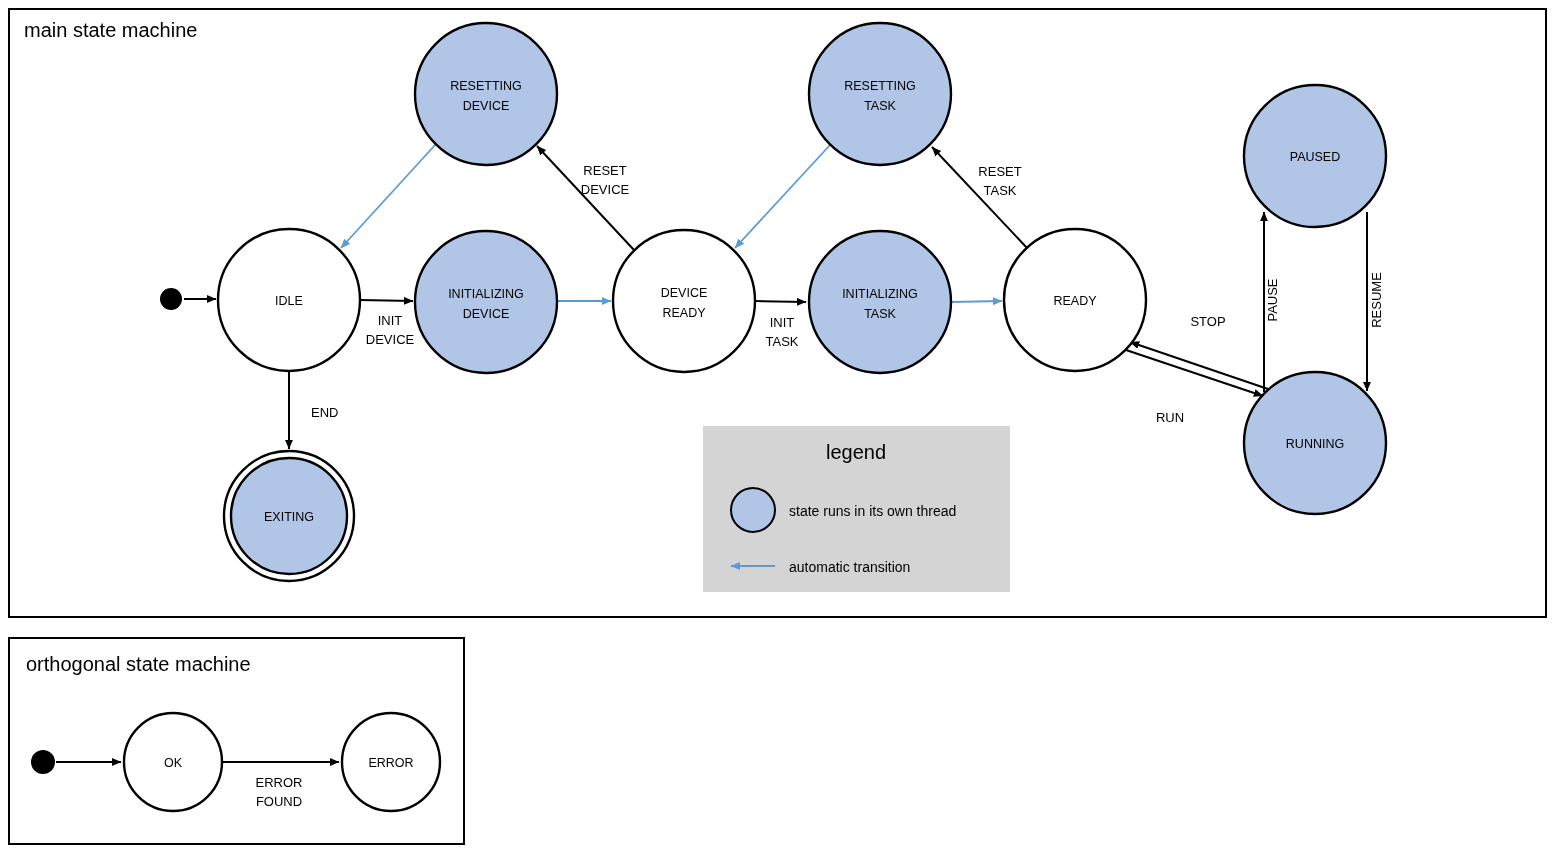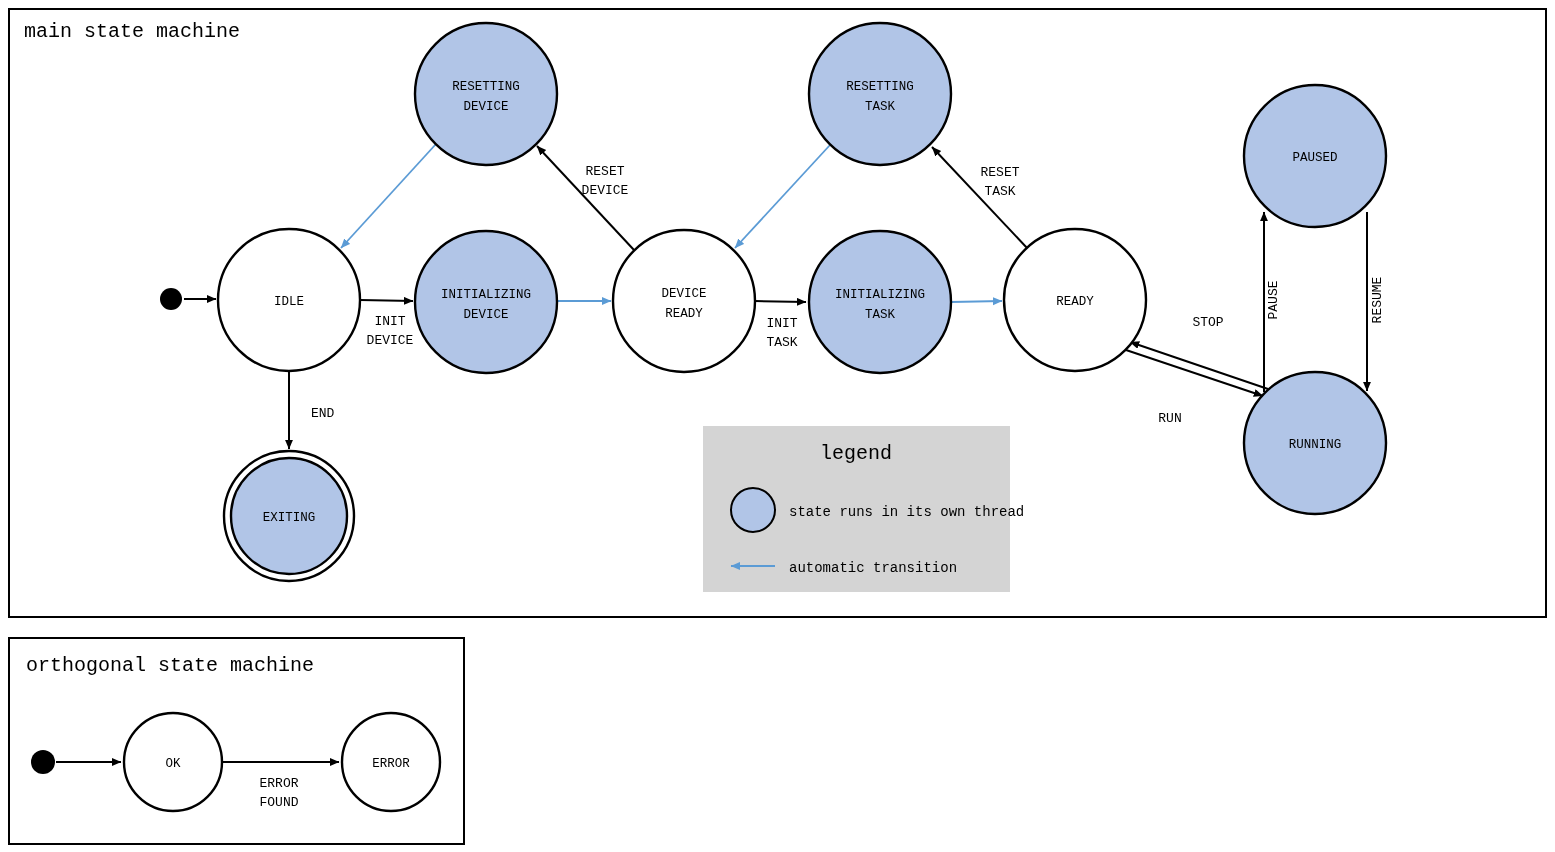--- a/index.html
+++ b/index.html
@@ -1,18 +1,18 @@
 <!DOCTYPE html>
 <html><head>
 <meta charset="utf-8">
 <style>
   html,body{margin:0;padding:0;background:#ffffff;}
   body{width:1555px;height:852px;overflow:hidden;
        font-family:"Liberation Sans","DejaVu Sans",sans-serif;}
-  #stage{position:relative;width:1555px;height:852px;font-family:Liberation Mono, monospace;}
+  #stage{position:relative;width:1555px;height:852px;}
   svg#diagram{position:absolute;left:0;top:0;width:1555px;height:852px;display:block;}
   .frame{fill:none;stroke:#000000;stroke-width:2;}
   .state-circle{fill:#ffffff;stroke:#000000;stroke-width:2.4;}
   .state-circle.threaded{fill:#b1c5e7;}
   .final-outer{fill:#ffffff;stroke:#000000;stroke-width:2.4;}
   .init-dot{fill:#000000;stroke:none;}
   .edge{fill:none;stroke:#000000;stroke-width:2;}
   .edge.auto{stroke:#5b9bd5;stroke-width:1.8;}
   .legend-box{fill:#d4d4d4;stroke:none;}
   .legend-swatch{fill:#b1c5e7;stroke:#000000;stroke-width:2;}

